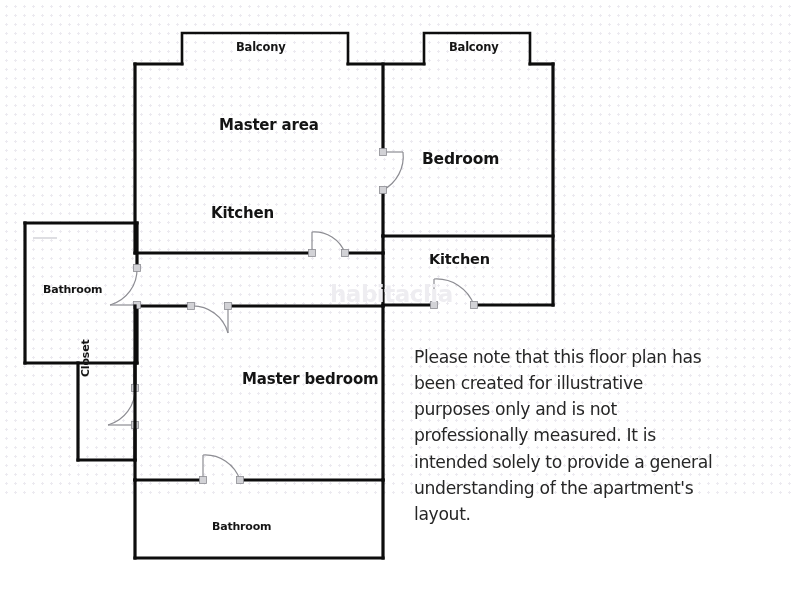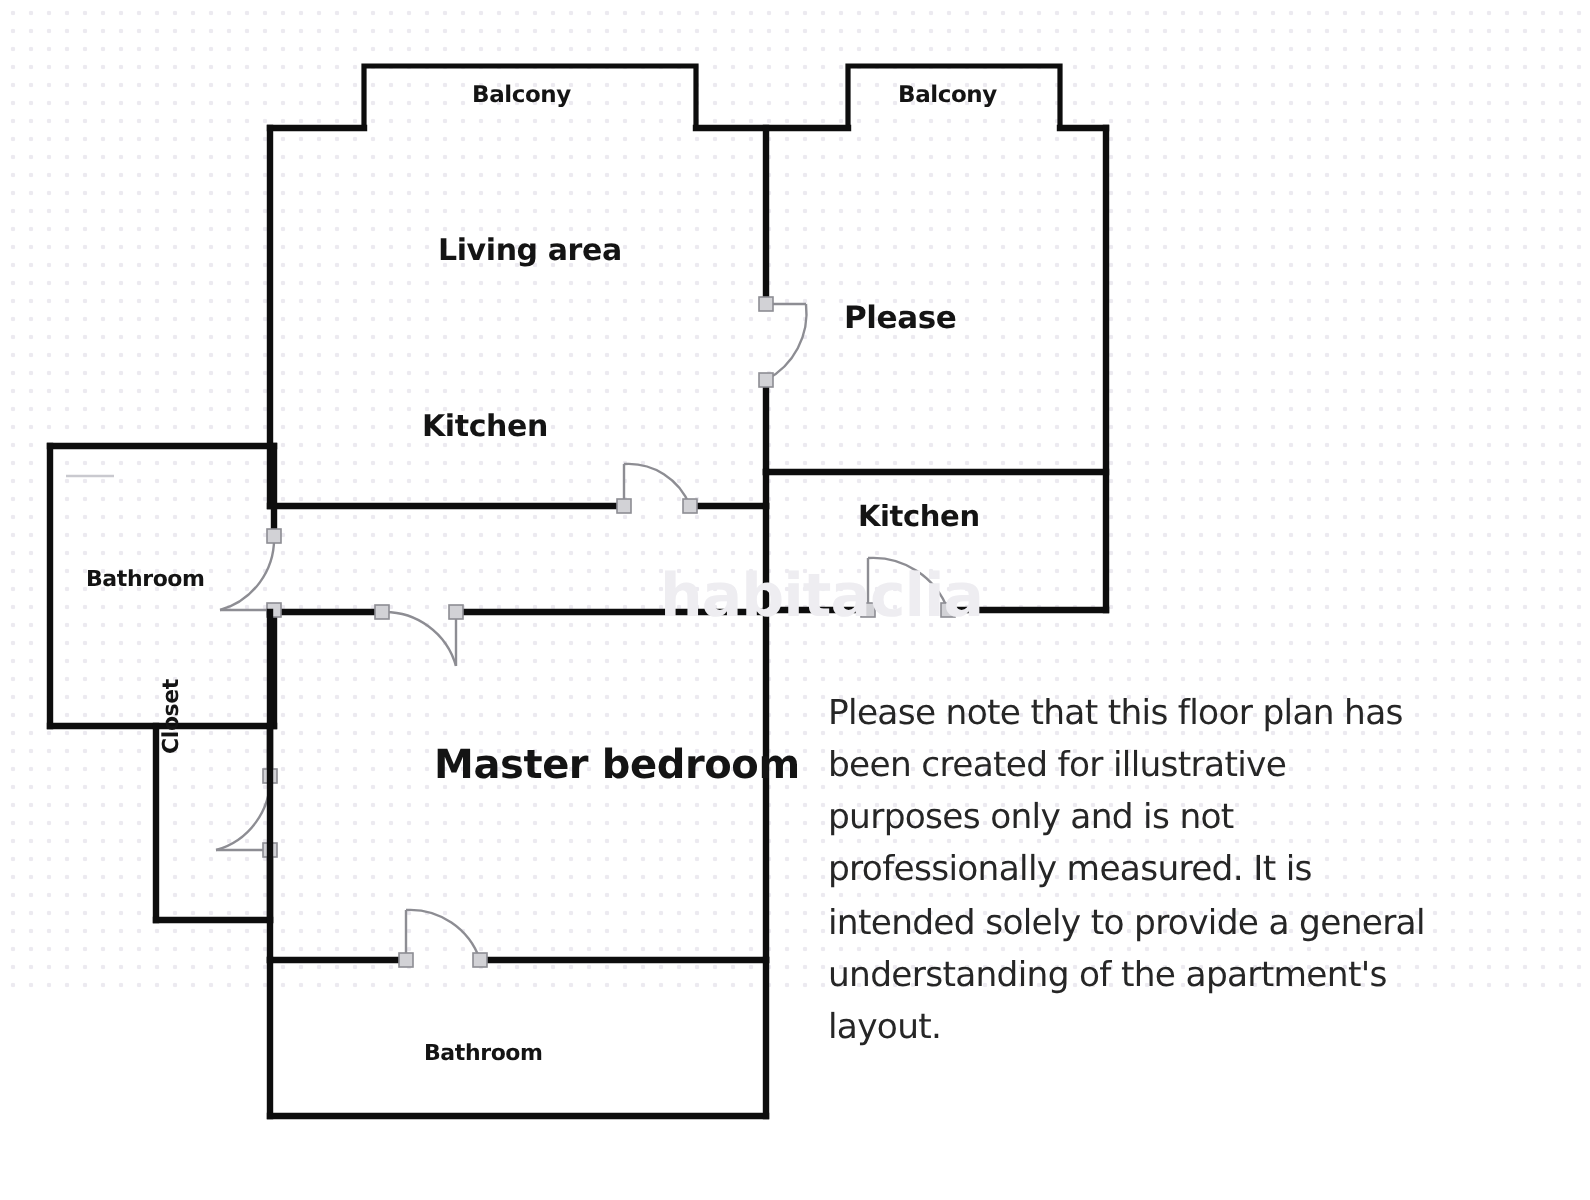--- a/index.html
+++ b/index.html
@@ -94,40 +94,40 @@
   }
   .lbl-entrance {
     left: 429px; top: 251px;
     font-size: 14.5px;
   }
   .lbl-bathroom-left {
     left: 43px; top: 283px;
     font-size: 11px;
   }
   .lbl-master {
-    left: 217px; top: 370px;
-    font-size: 20px;
+    left: 242px; top: 370px;
+    font-size: 15px;
   }
   .lbl-bathroom-bottom {
     left: 212px; top: 520px;
     font-size: 11px;
   }
   .lbl-closet {
     left: 79px; top: 377px;
     font-size: 11px;
     transform: rotate(-90deg);
     transform-origin: left top;
     transform-box: border-box;
   }
   #watermark {
     position: absolute;
     left: 330px;
     top: 281px;
     font-family: "DejaVu Sans", sans-serif;
-    font-size: 30px;
+    font-size: 23px;
     font-weight: bold;
     color: #eeedf1;
     letter-spacing: -0.5px;
     user-select: none;
     pointer-events: none;
   }
   #disclaimer {
     position: absolute;
     left: 414px;
     top: 344px;
@@ -269,23 +269,23 @@
       <path class="wall" d="M135,558 L383,558"></path>
       <path class="wall" d="M383,480 L383,558"></path>
     </g>
 
   </svg>
 
   <div class="room-label lbl-balcony-left">Balcony</div>
 
   <div class="room-label lbl-balcony-right">Balcony</div>
 
-  <div class="room-label lbl-living">Living area</div>
-
-  <div class="room-label lbl-bedroom">Please</div>
+  <div class="room-label lbl-living">Master area</div>
+
+  <div class="room-label lbl-bedroom">Bedroom</div>
 
   <div class="room-label lbl-kitchen">Kitchen</div>
 
   <div class="room-label lbl-entrance">Kitchen</div>
 
   <div class="room-label lbl-bathroom-left">Bathroom</div>
 
   <div class="room-label lbl-master">Master bedroom</div>
 
   <div class="room-label lbl-closet">Closet</div>

